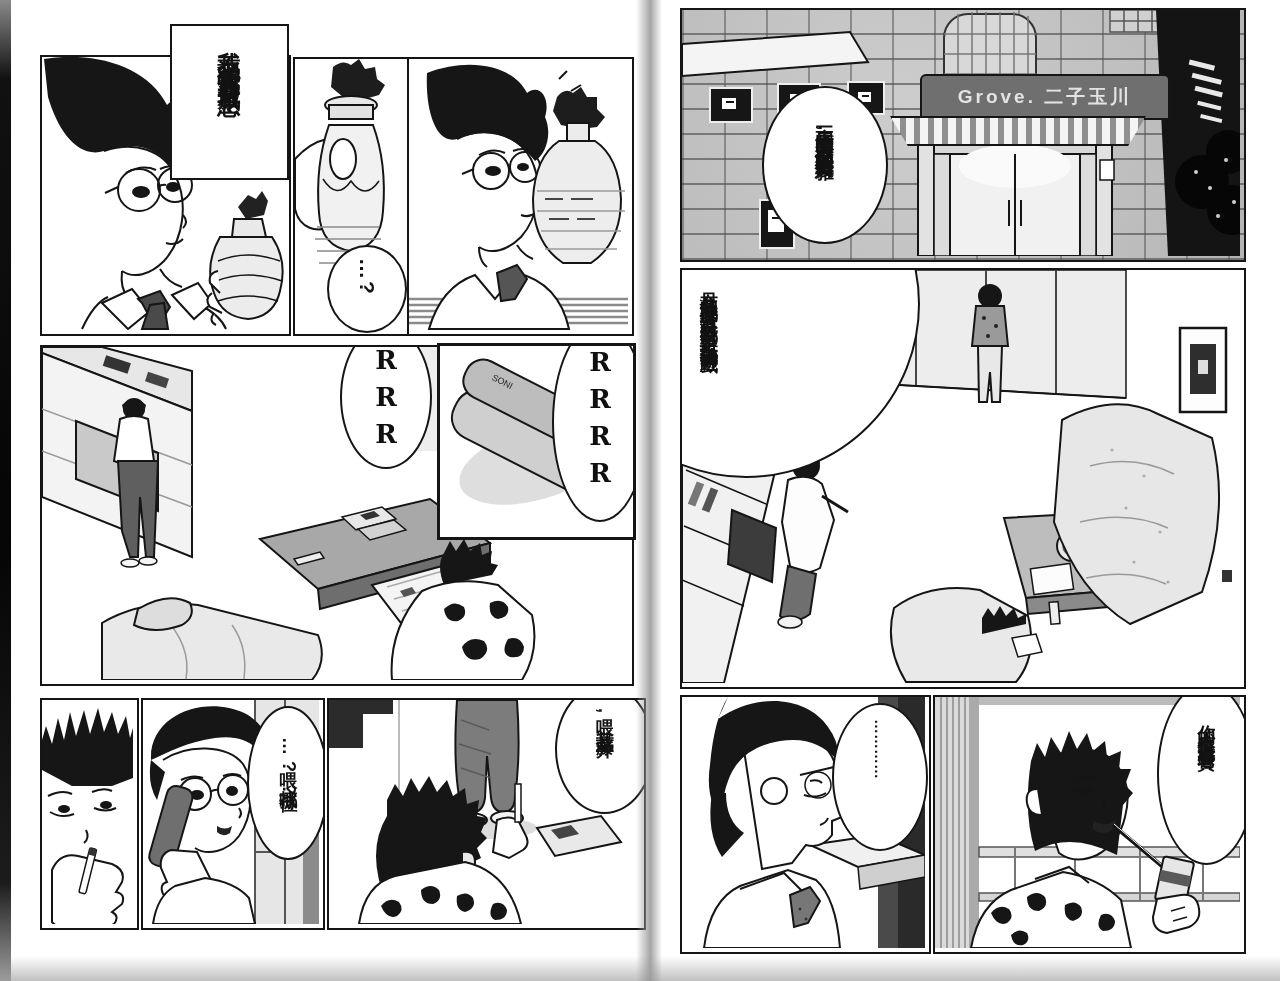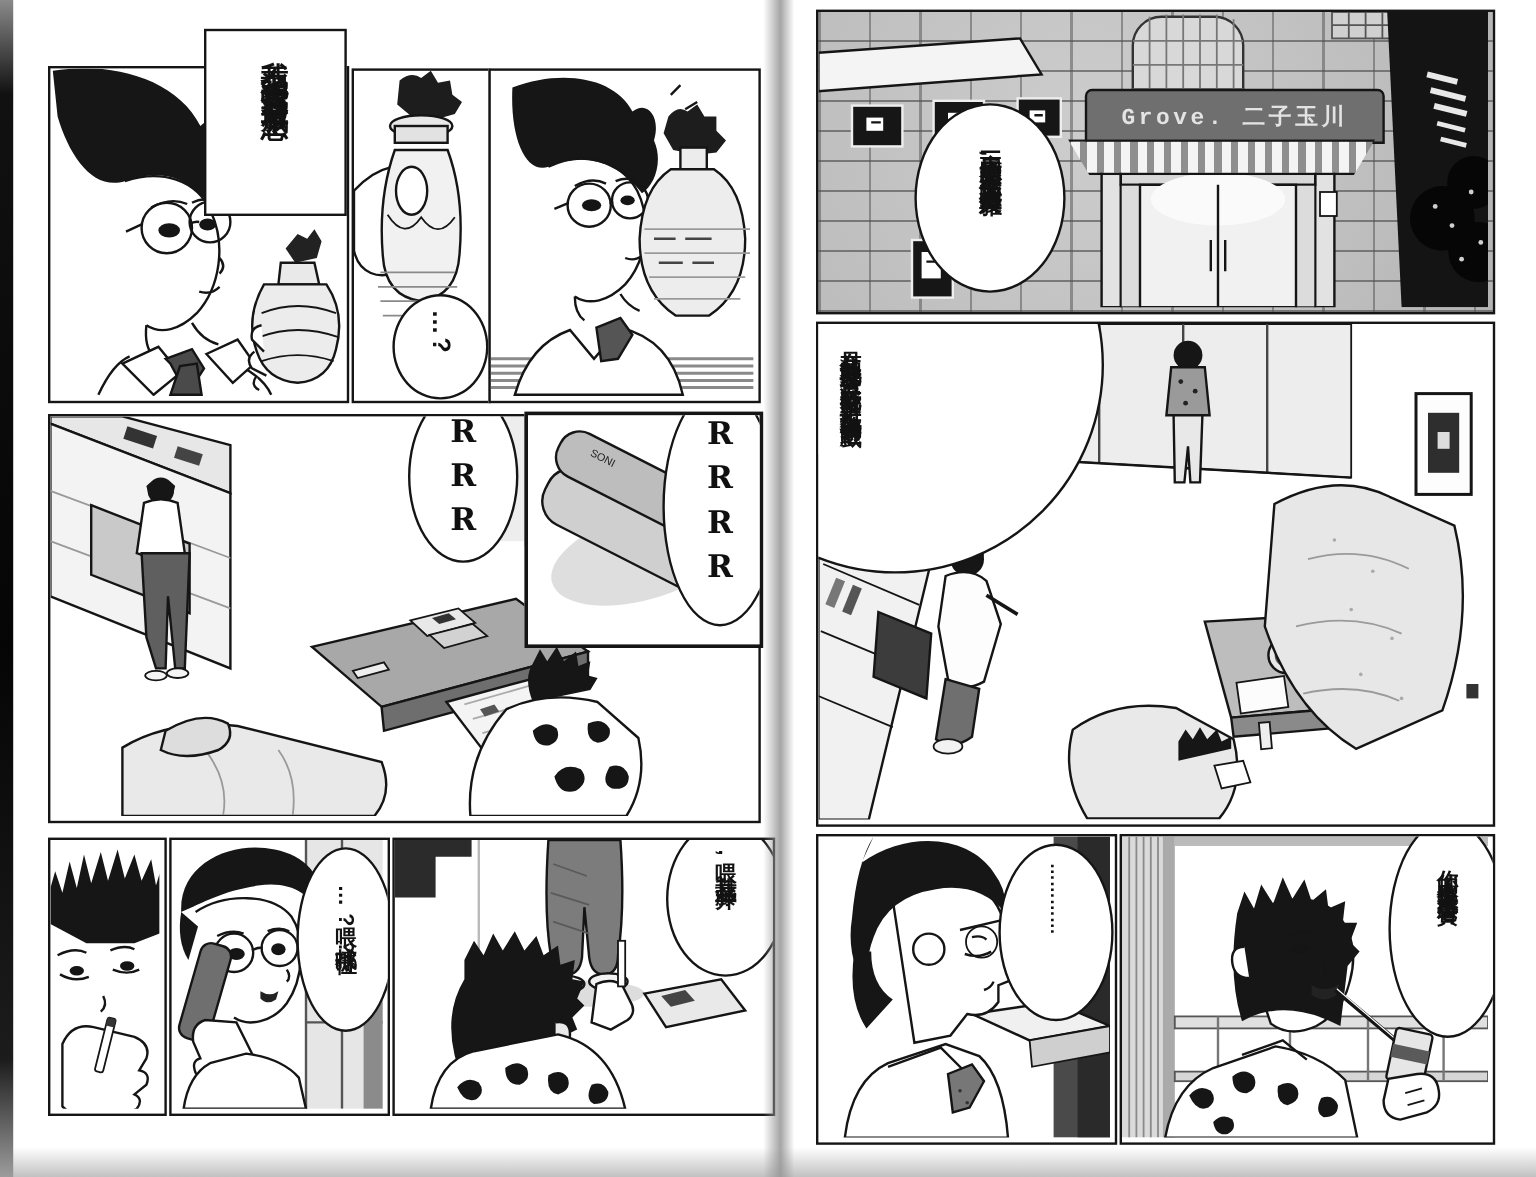--- a/index.html
+++ b/index.html
@@ -324,21 +324,21 @@
           <rect x="252" y="130" width="162" height="14" fill="#d8d8d8" stroke="#151515" stroke-width="2"></rect>
           <rect x="252" y="144" width="16" height="102" fill="#dcdcdc" stroke="#151515" stroke-width="1.5"></rect>
           <rect x="398" y="144" width="16" height="102" fill="#dcdcdc" stroke="#151515" stroke-width="1.5"></rect>
           <rect x="268" y="144" width="130" height="102" fill="#f1f1f1" stroke="#151515" stroke-width="2"></rect>
           <ellipse cx="333" cy="156" rx="56" ry="22" fill="#fafafa"></ellipse>
           <path d="M333,144 V246" stroke="#151515" stroke-width="2"></path>
           <path d="M327,190 v26 M339,190 v26" stroke="#151515" stroke-width="2"></path>
           <rect x="418" y="150" width="14" height="20" fill="#fff" stroke="#151515" stroke-width="1.5"></rect>
         </g>
       </svg>
-      <div class="sign" style="position:absolute;left:222px;top:64px;width:246px;height:42px;background:#6f6f6f;border:2px solid #151515;border-radius:6px 6px 0 0;z-index:3;font-family:Liberation Mono, monospace;">
+      <div class="sign" style="position:absolute;left:238px;top:64px;width:246px;height:42px;background:#6f6f6f;border:2px solid #151515;border-radius:6px 6px 0 0;z-index:3;">
         <span style="color:#e3e3e3;font-size:19px;letter-spacing:3px;font-weight:bold;">Grove. 二子玉川</span>
       </div>
       <div class="p awning" style="left:208px;top:106px;width:252px;height:26px;"></div>
       <div class="bubble" style="left:80px;top:76px;width:122px;height:154px;">
         <div class="vtext" style="height:108px;font-size:19px;line-height:23px;letter-spacing:2px;">三房兩廳的大廈,你過的生活真優雅!</div>
       </div>
     </div>
 
     <div class="panel" style="left:28px;top:268px;width:562px;height:417px;">
       <svg width="558" height="413" viewBox="0 0 558 413">

